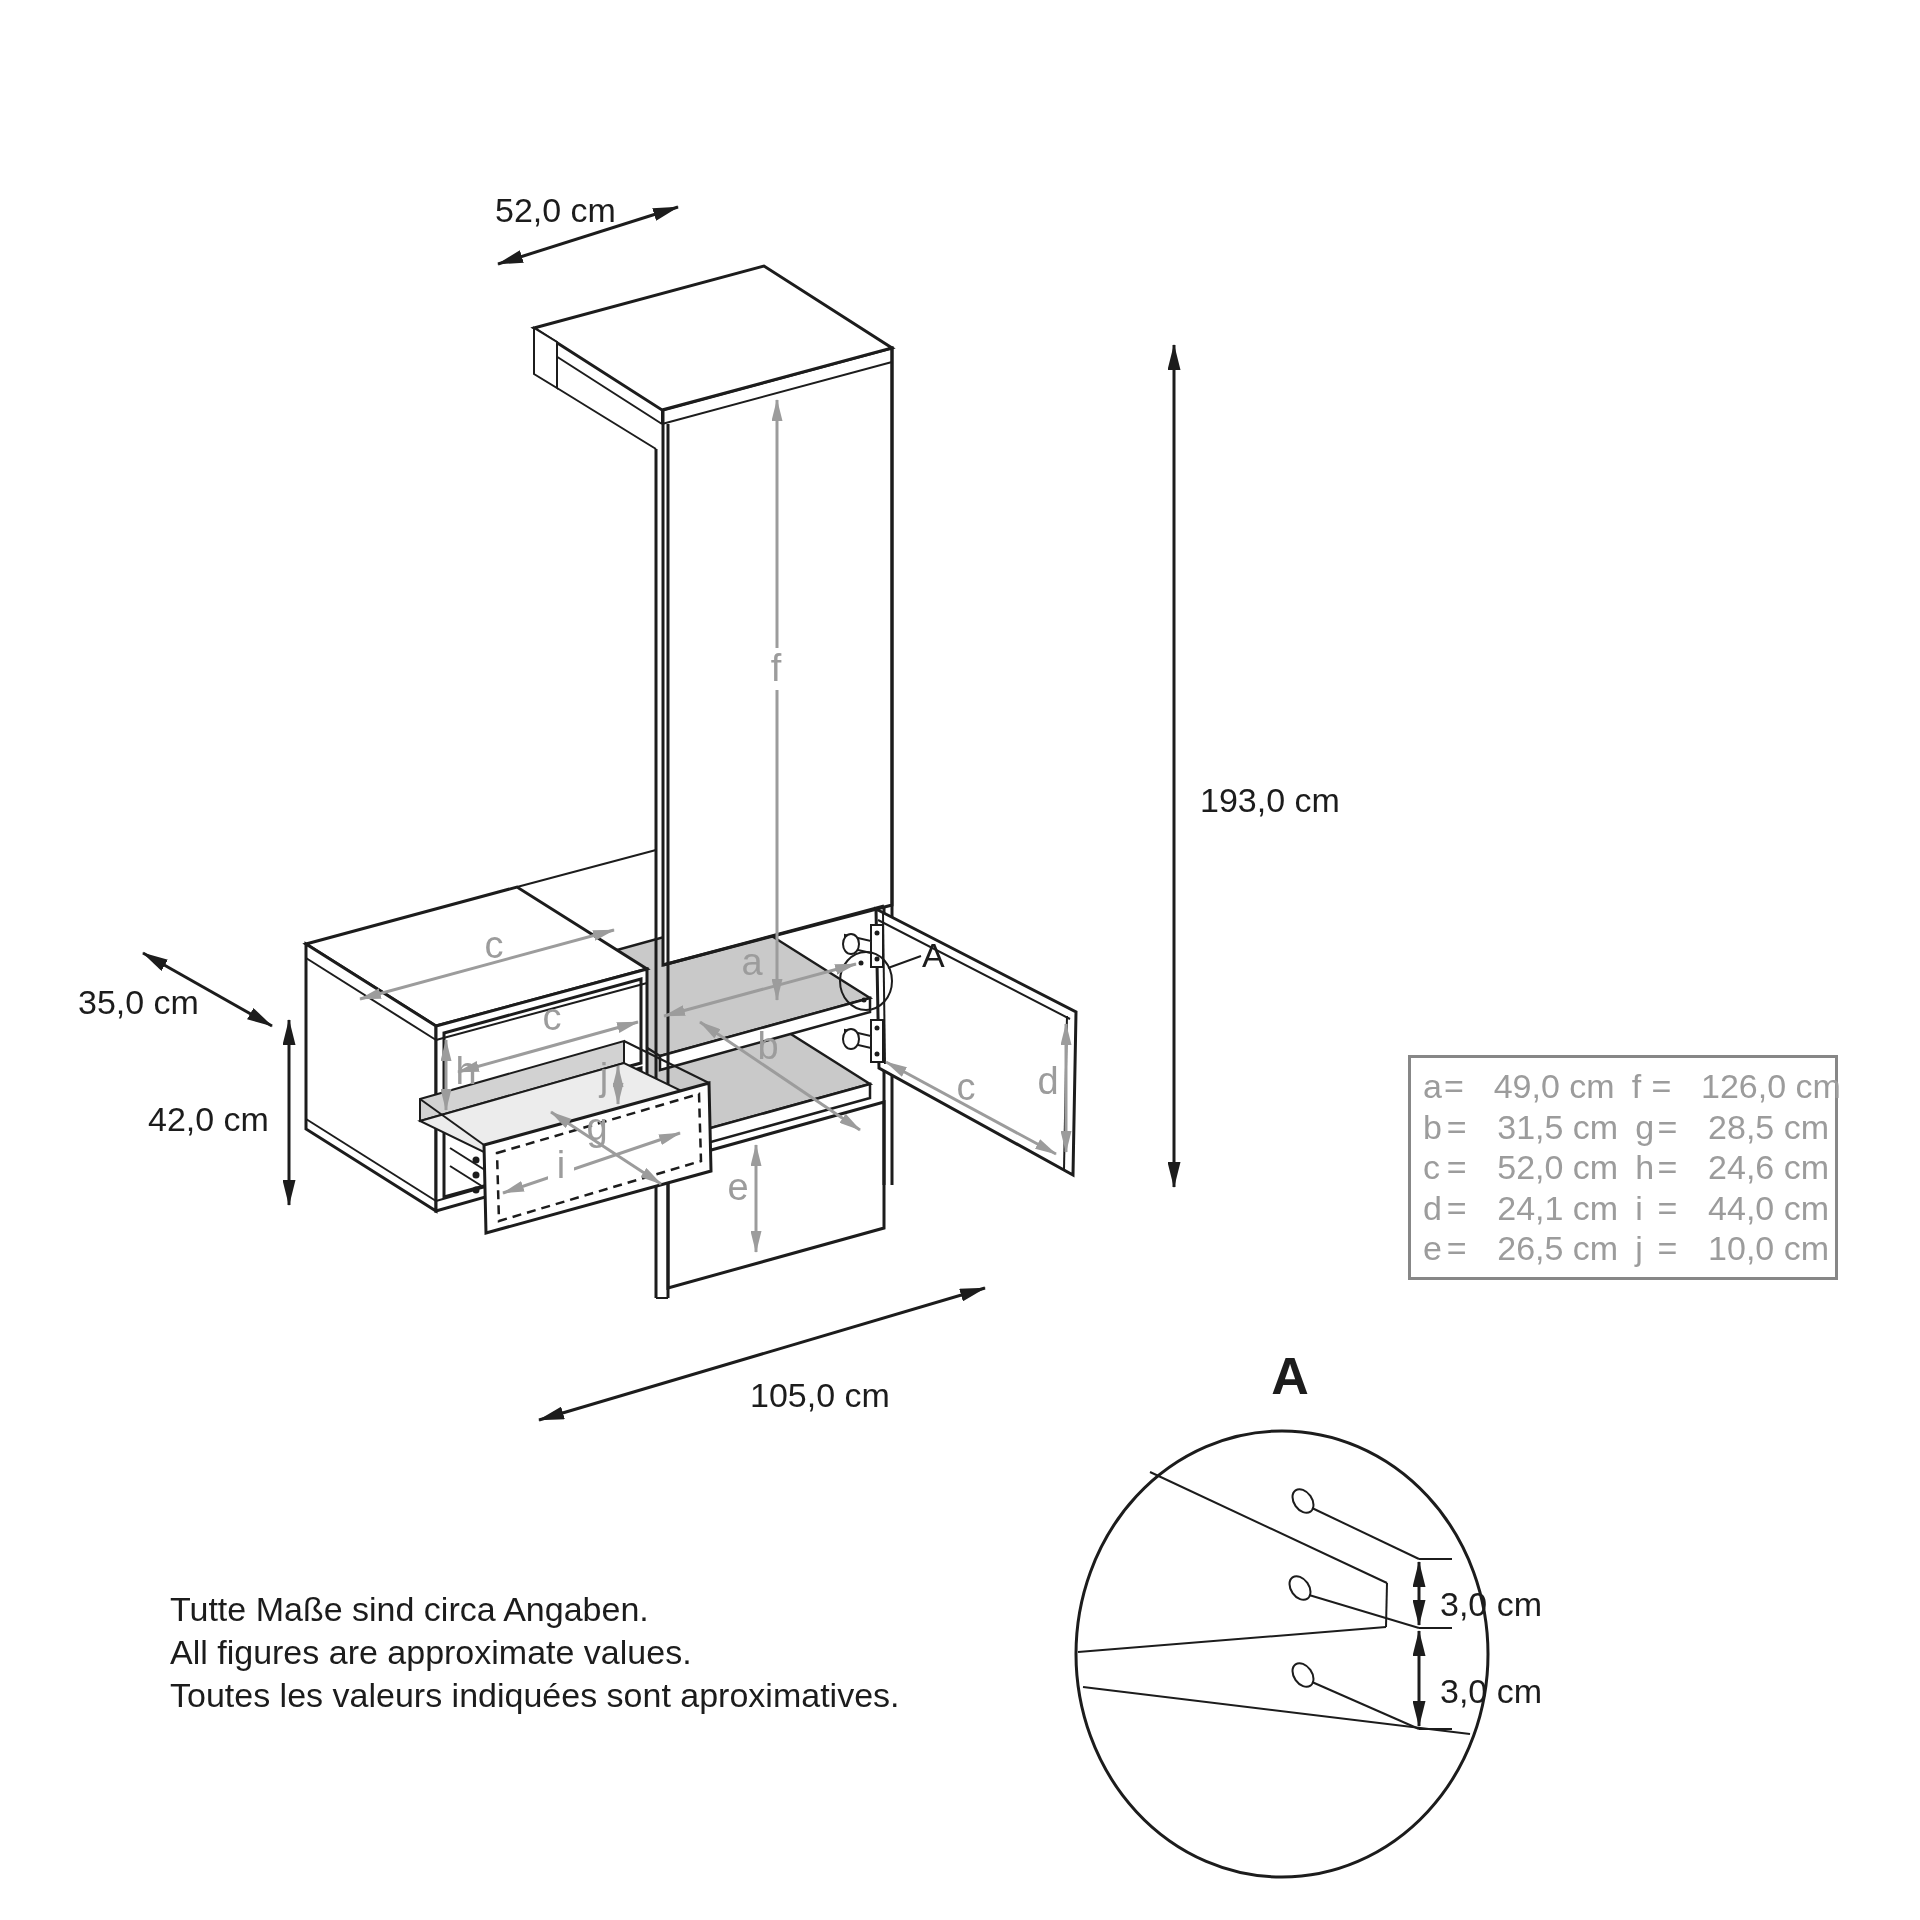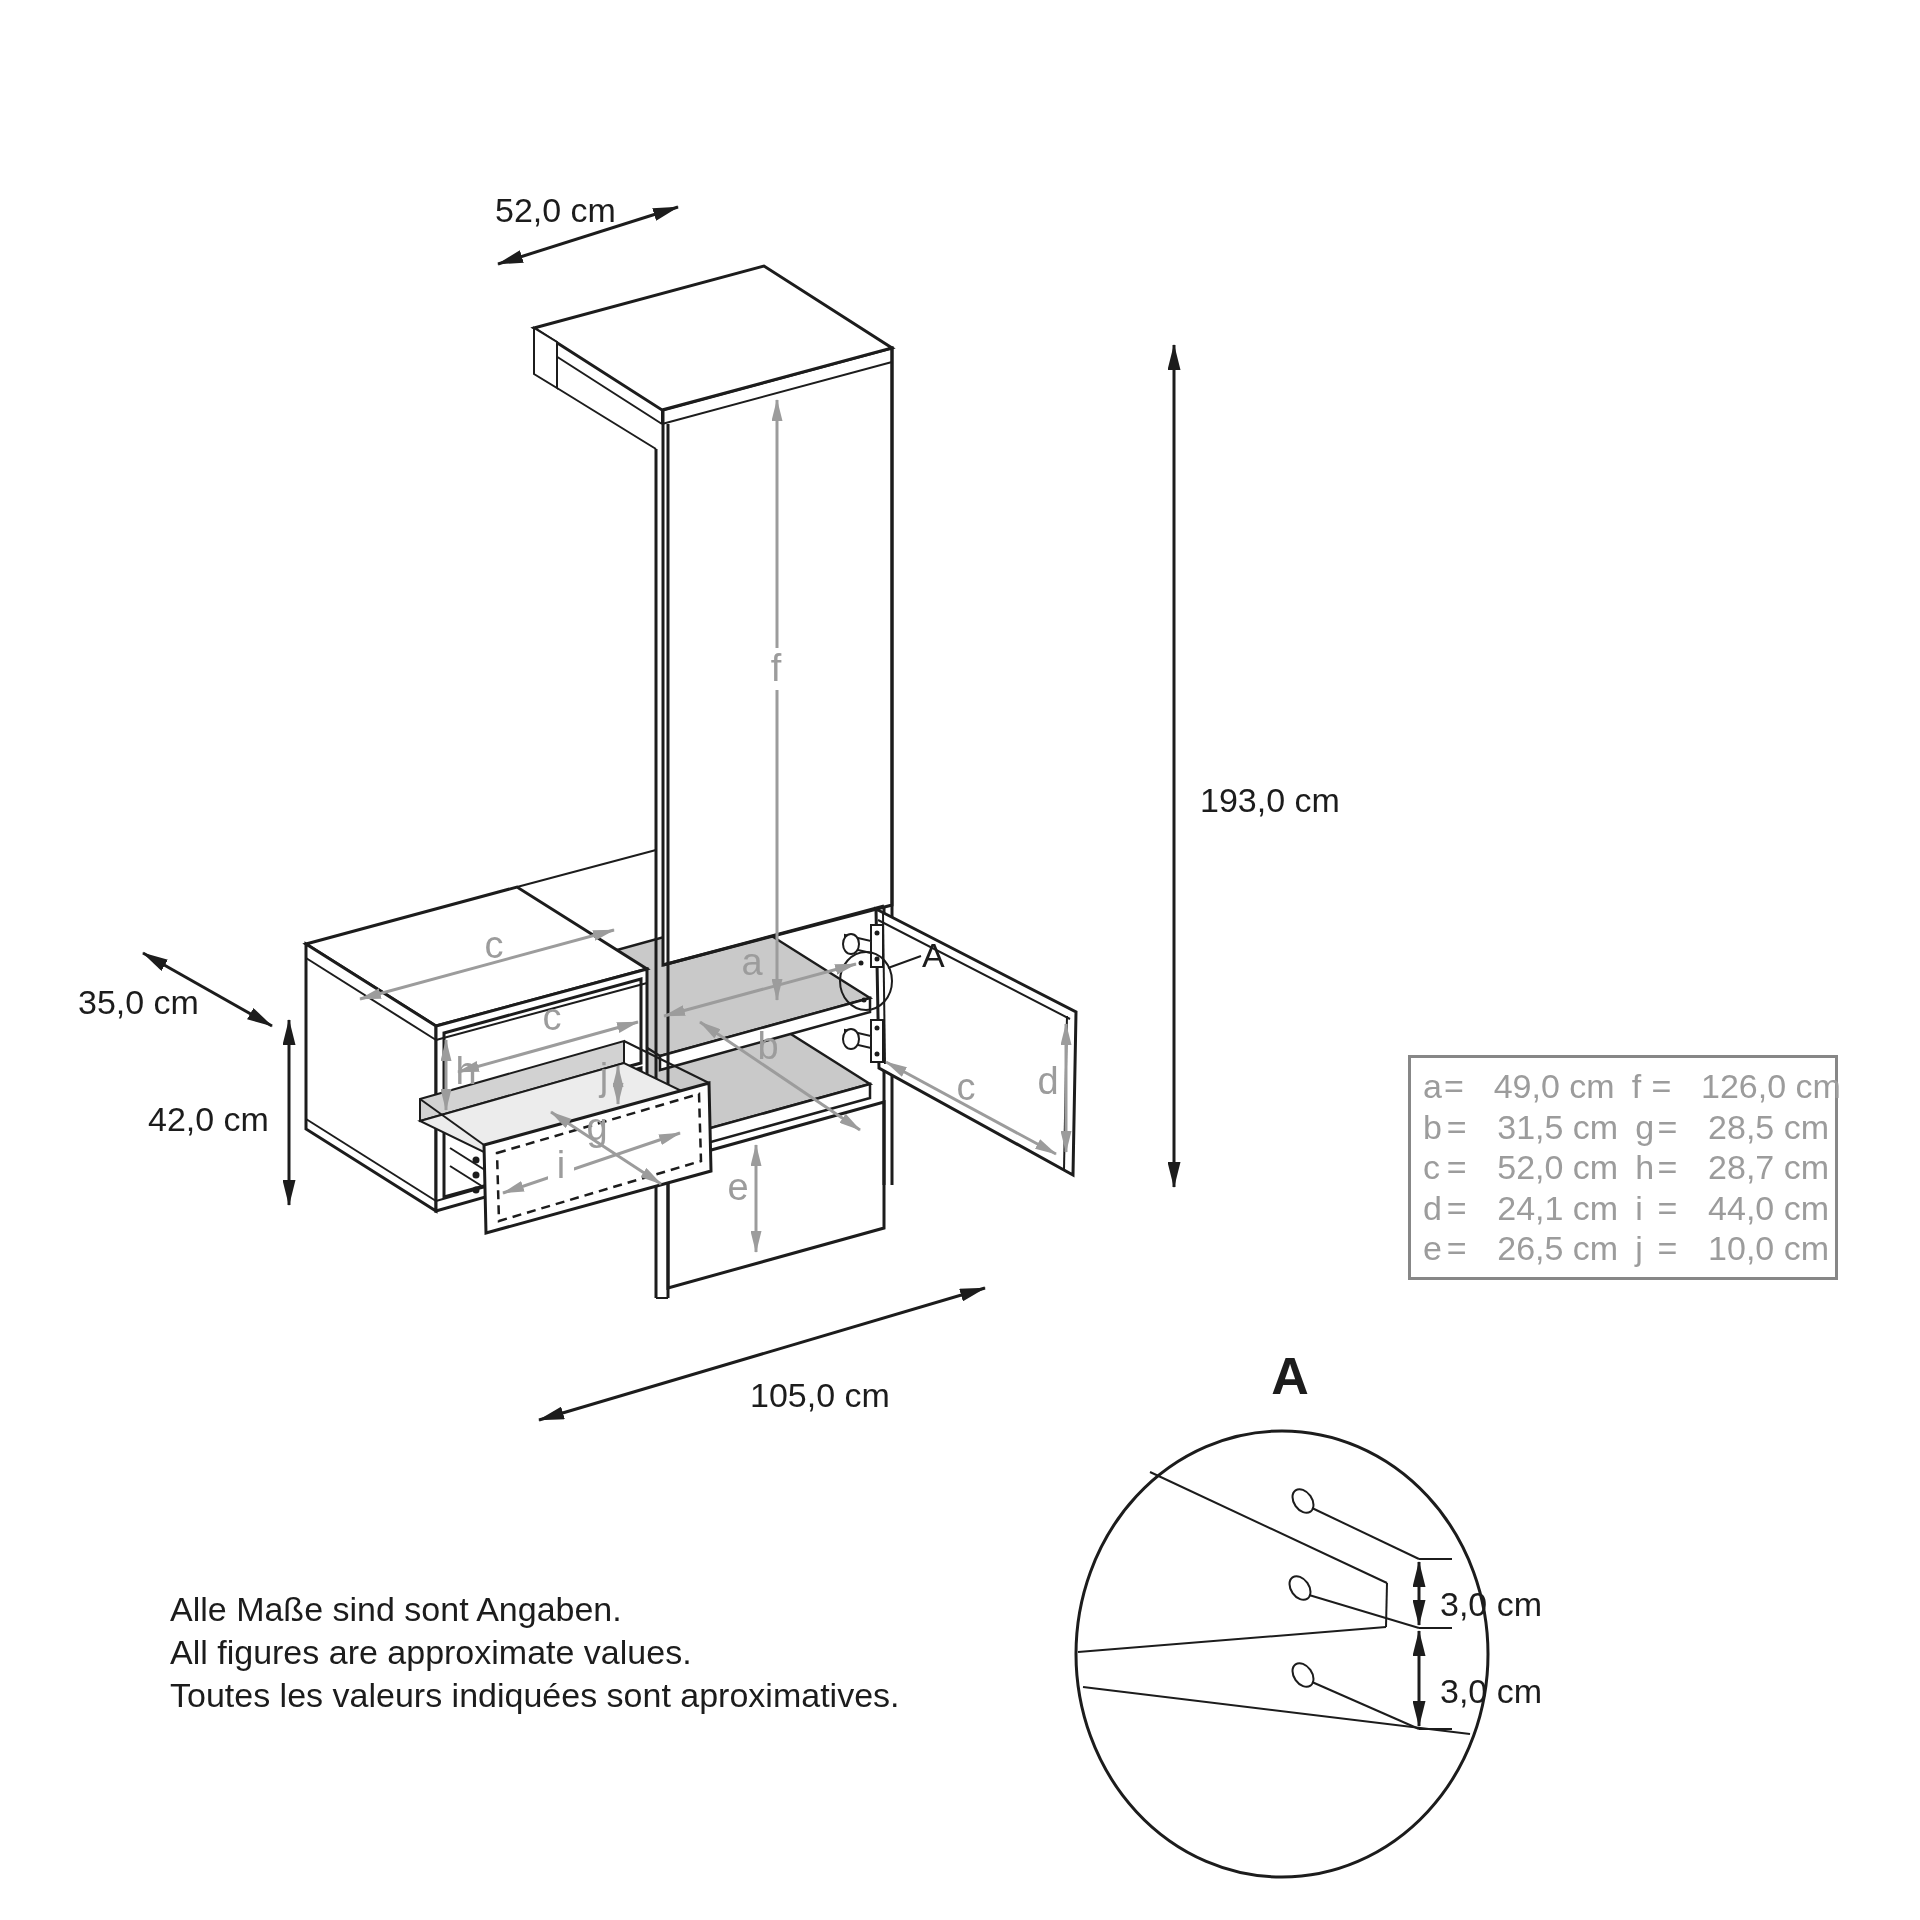--- a/index.html
+++ b/index.html
@@ -251,37 +251,37 @@
     <span class="lk lk2">g</span>
     <span class="le">=</span>
     <span class="lv lv2">28,5 cm</span>
   </div>
   <div class="lrow">
     <span class="lk">c</span>
     <span class="le">=</span>
     <span class="lv">52,0 cm</span>
     <span class="lk lk2">h</span>
     <span class="le">=</span>
-    <span class="lv lv2">28,7 cm</span>
+    <span class="lv lv2">24,6 cm</span>
   </div>
   <div class="lrow">
     <span class="lk">d</span>
     <span class="le">=</span>
     <span class="lv">24,1 cm</span>
     <span class="lk lk2">i</span>
     <span class="le">=</span>
     <span class="lv lv2">44,0 cm</span>
   </div>
   <div class="lrow">
     <span class="lk">e</span>
     <span class="le">=</span>
     <span class="lv">26,5 cm</span>
     <span class="lk lk2">j</span>
     <span class="le">=</span>
     <span class="lv lv2">10,0 cm</span>
   </div>
 </div>
 
 <div class="notes">
-  <div>Alle Maße sind sont Angaben.</div>
+  <div>Tutte Maße sind circa Angaben.</div>
   <div>All figures are approximate values.</div>
   <div>Toutes les valeurs indiquées sont aproximatives.</div>
 </div>
 
 </body></html>

